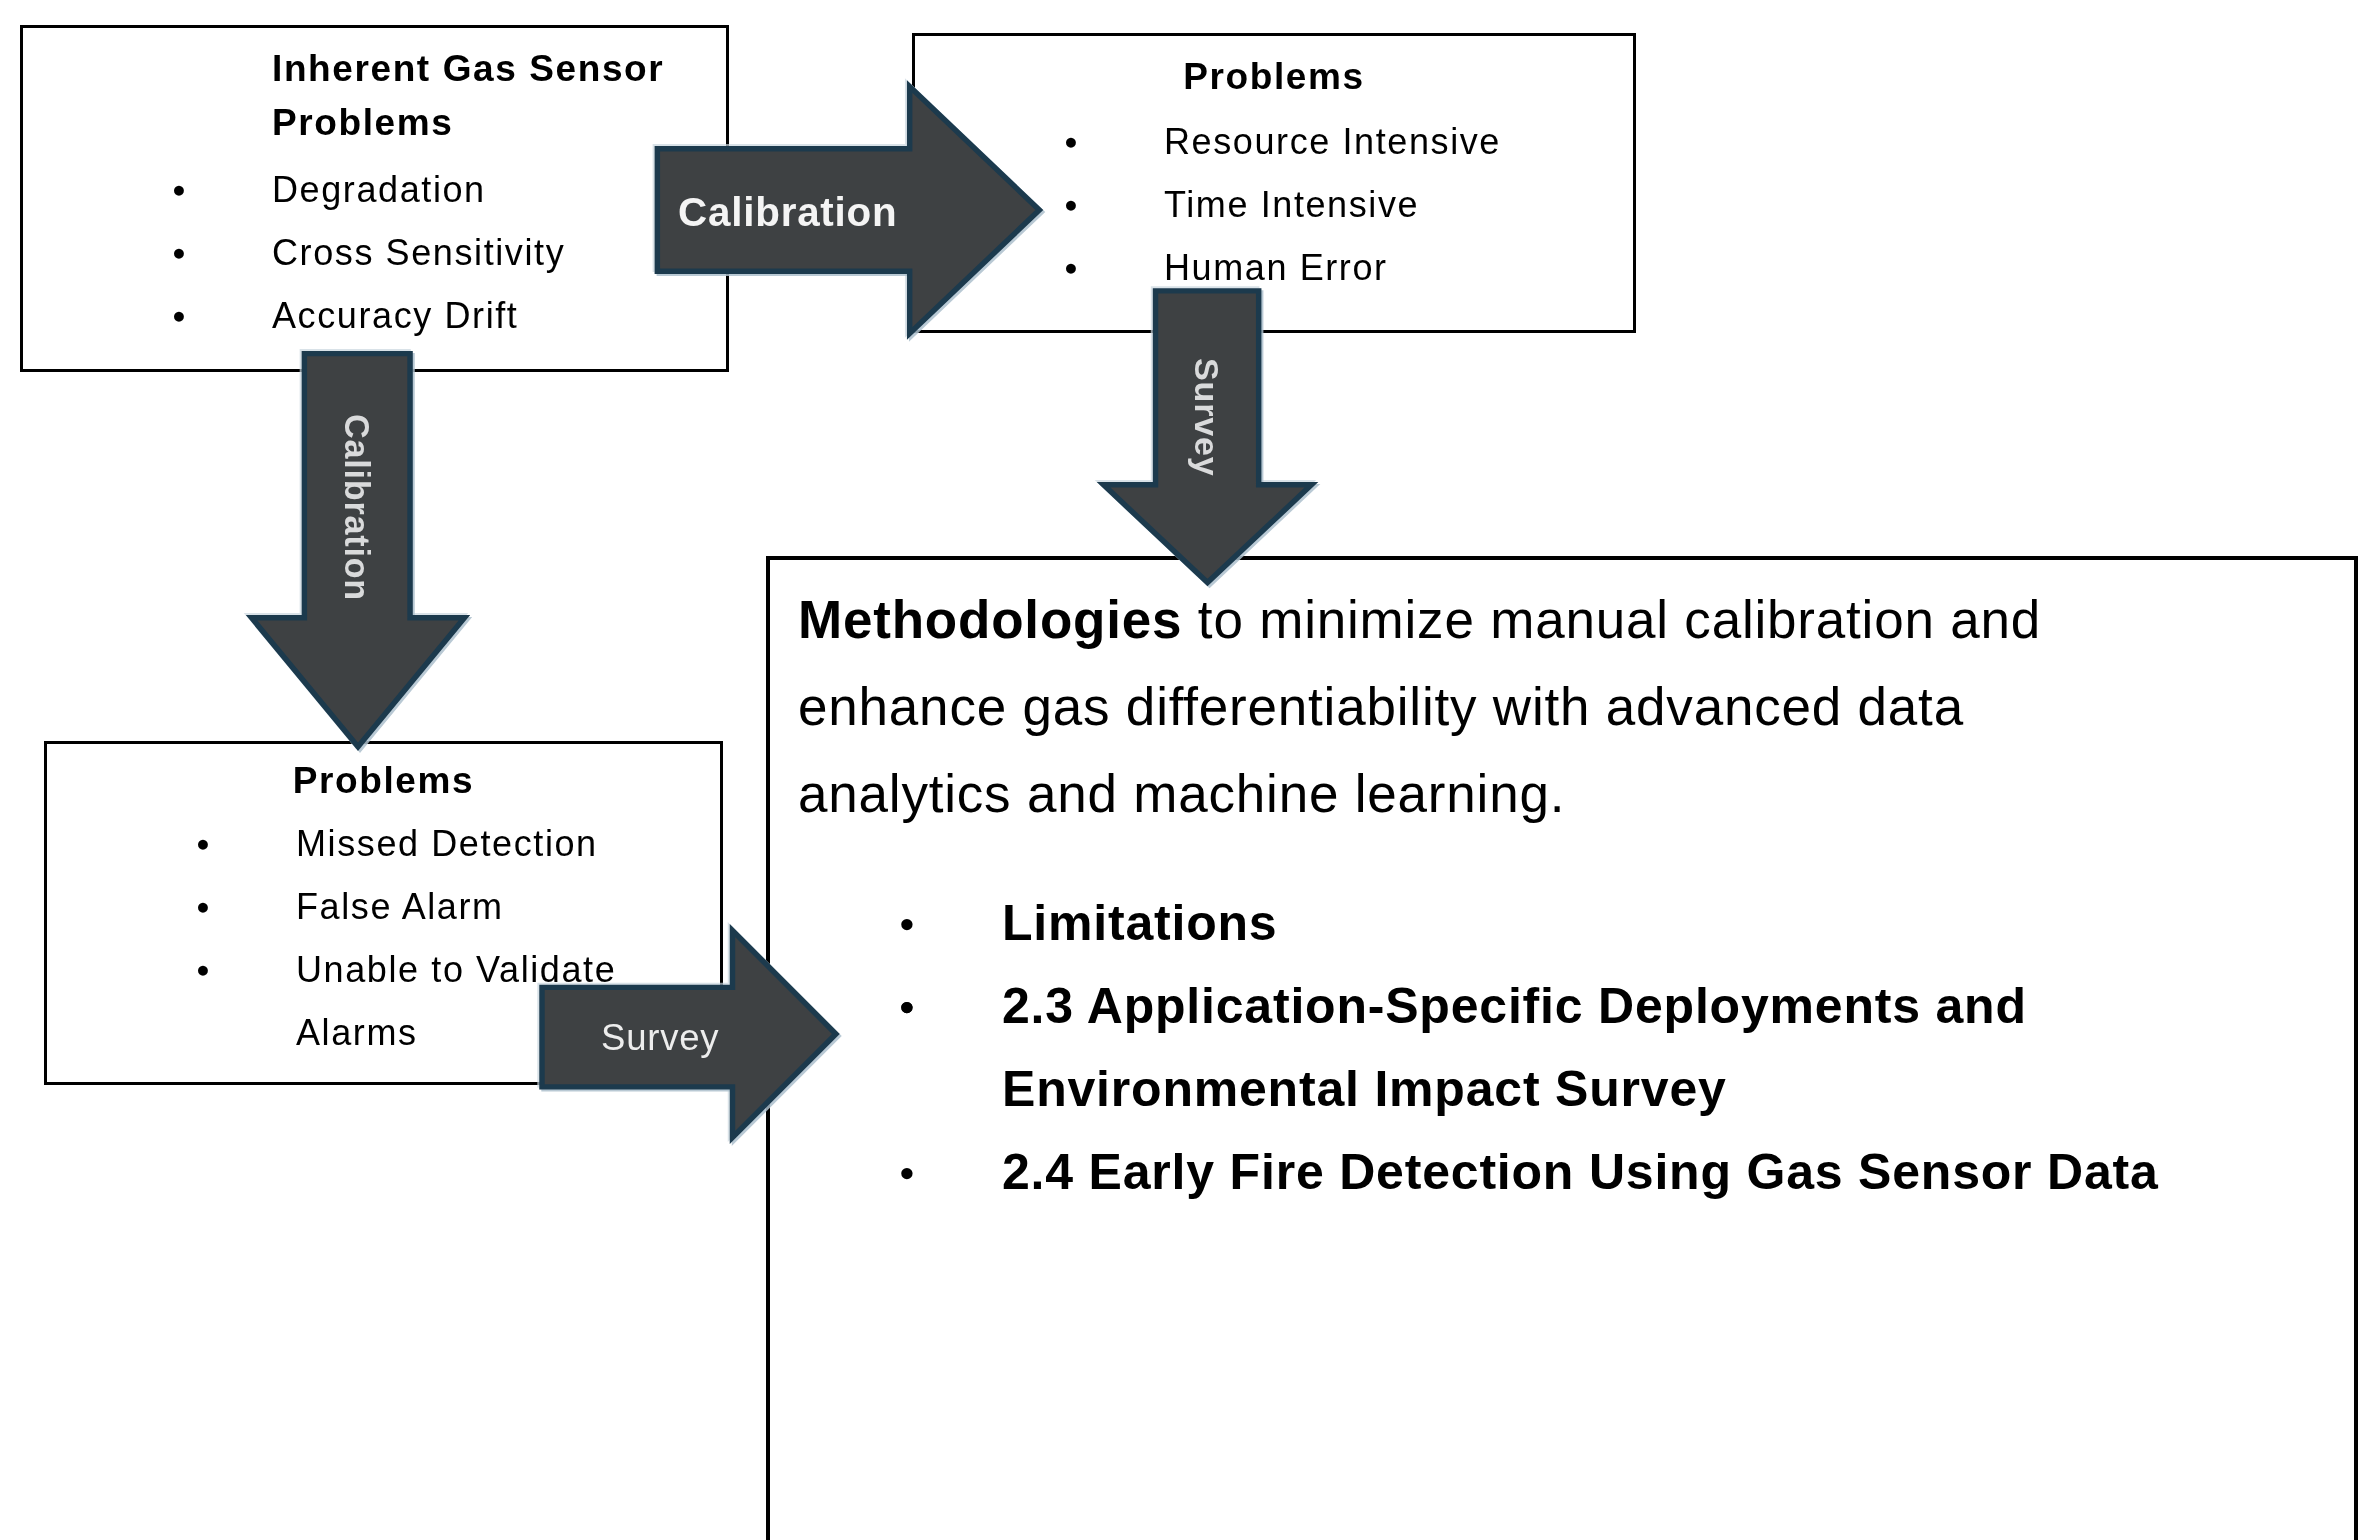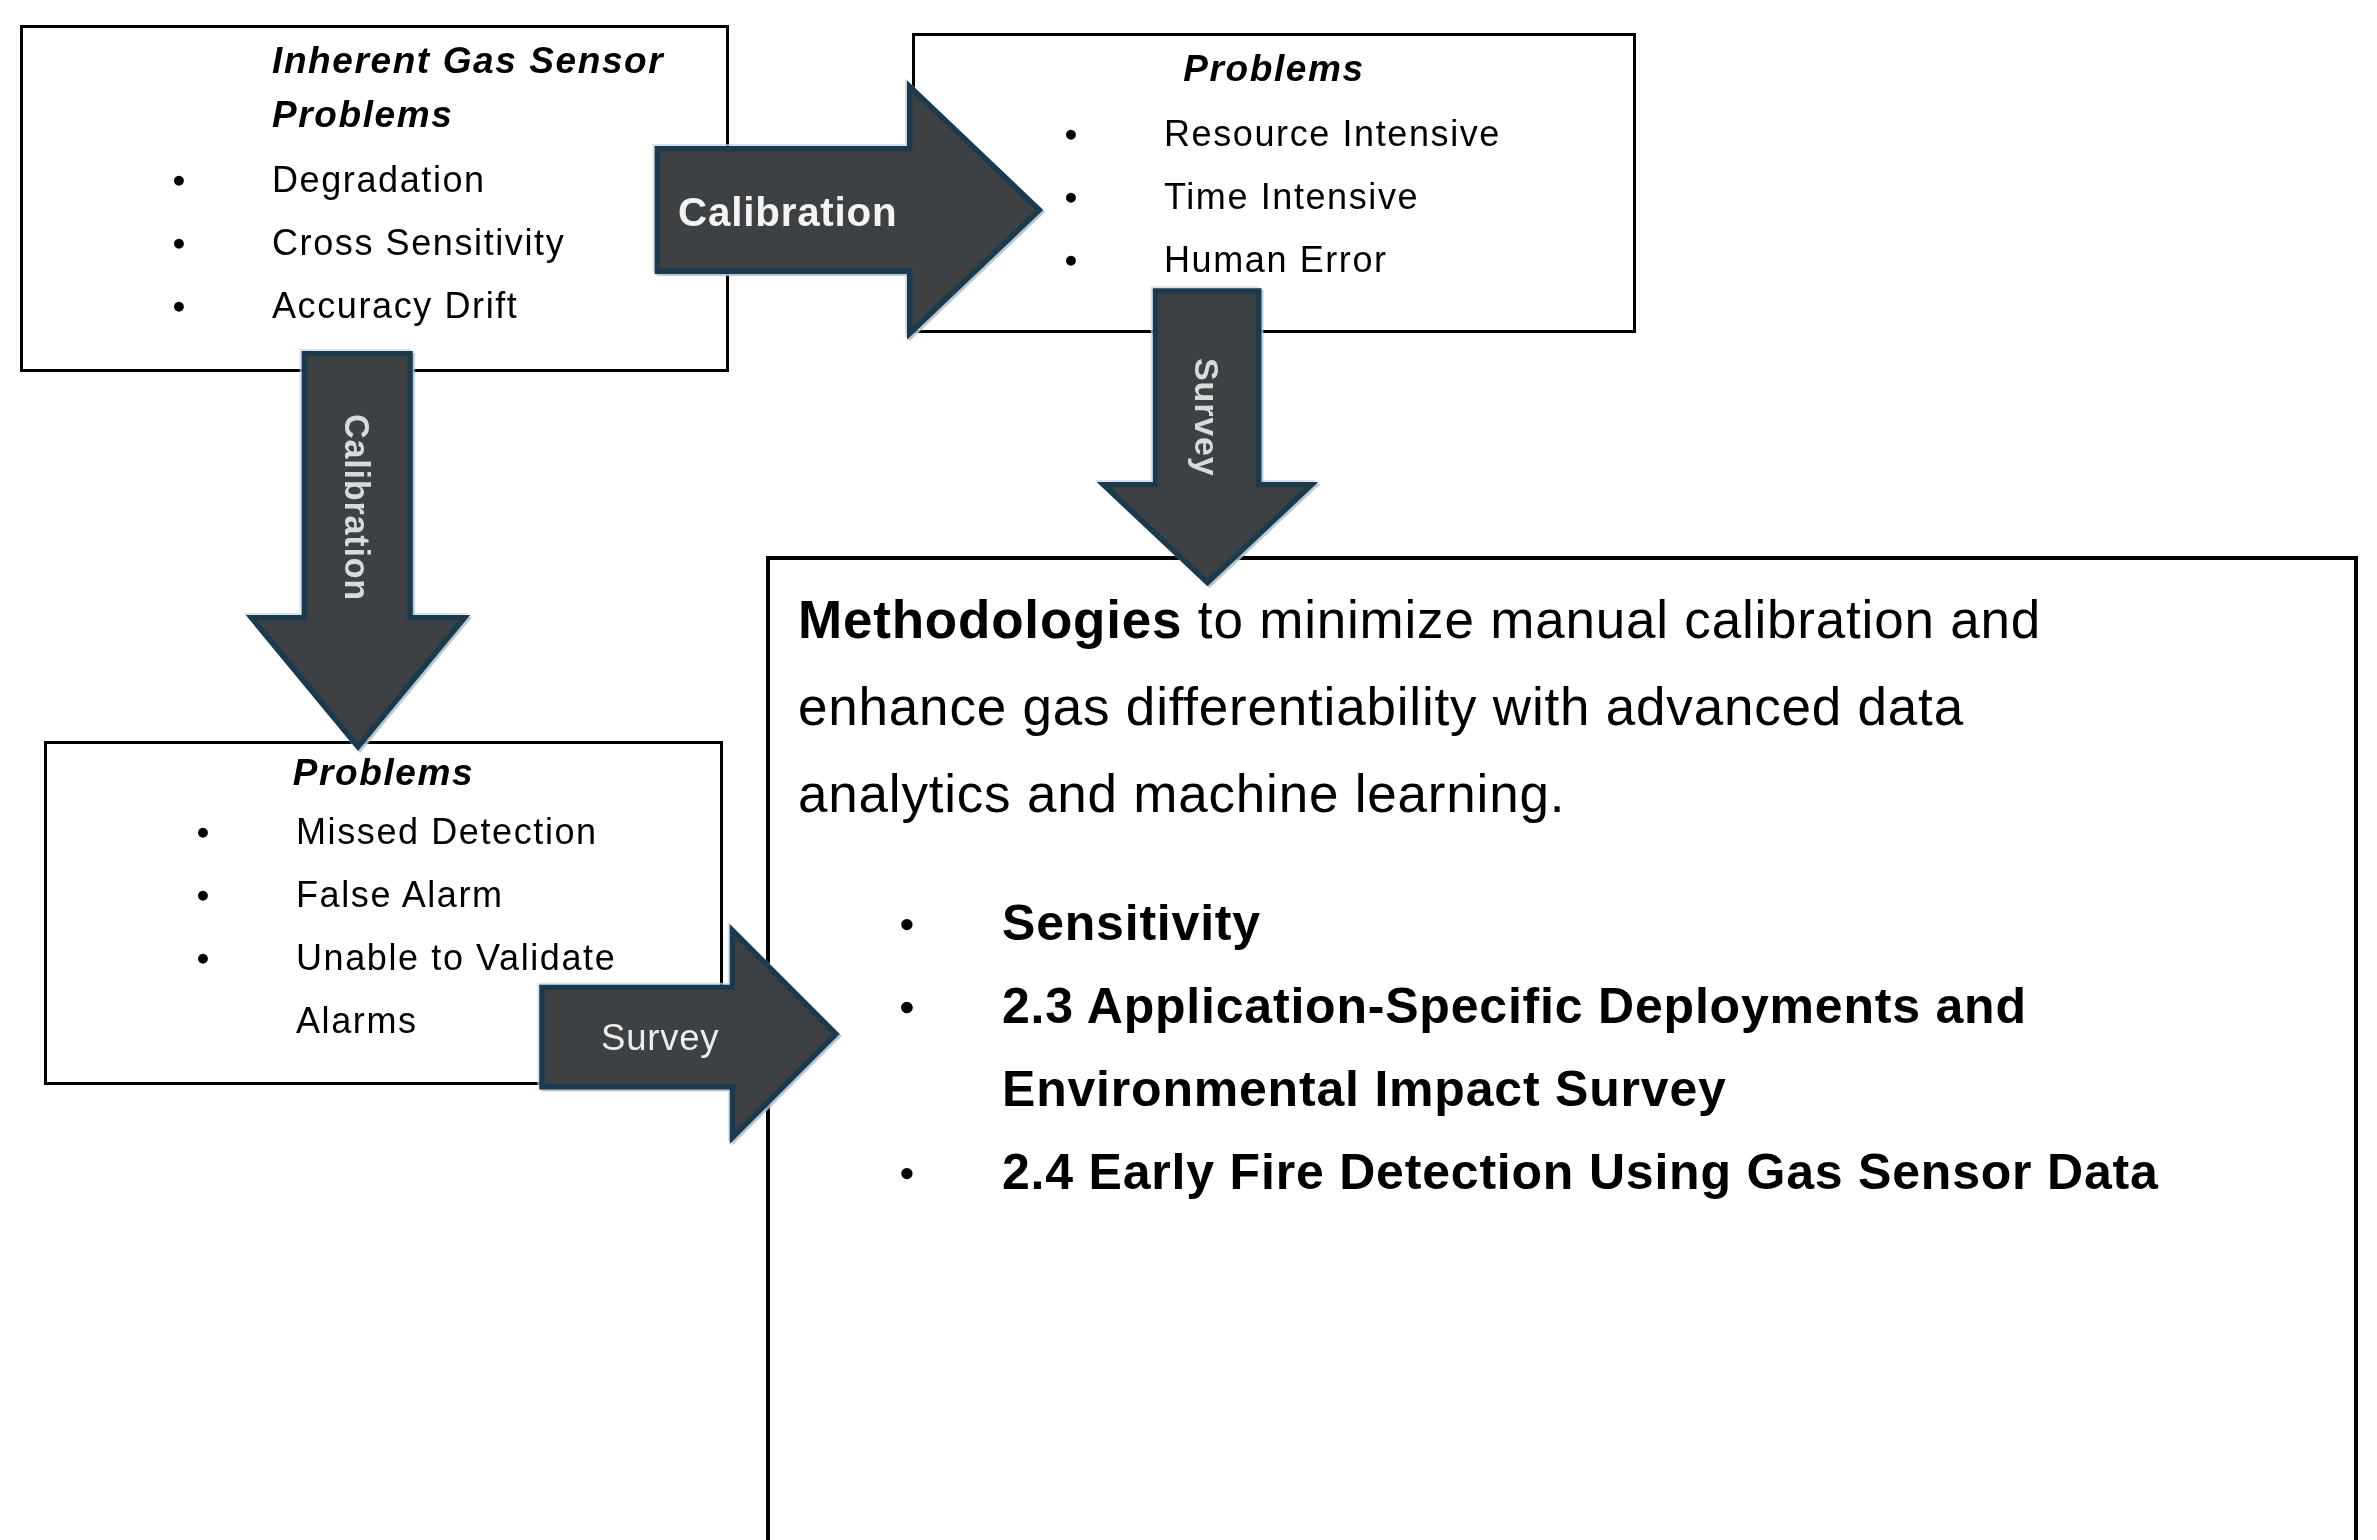--- a/index.html
+++ b/index.html
@@ -6,21 +6,21 @@
   body{font-family:"Liberation Sans","DejaVu Sans",sans-serif;color:var(--text,#000);}
   .canvas{position:relative;width:2377px;height:1540px;background:#ffffff;overflow:hidden;}
 
   
   .box{position:absolute;background:#ffffff;border:3.9px solid var(--box-border,#000);box-sizing:border-box;z-index:1;}
   #boxA{left:20px;top:25px;width:709px;height:347px;padding-top:6.2px;}
   #boxB{left:912px;top:33px;width:724px;height:300px;padding-top:9.3px;}
   #boxC{left:44px;top:741px;width:679px;height:344px;padding-top:4.7px;}
   #boxD{left:766px;top:556px;width:1592px;height:1232px;border-width:4.7px;padding:15.5px 22px 0 28px;}
 
-  .title{margin:0;font-weight:bold;font-size:37px;letter-spacing:1.6px;line-height:53px;font-style:italic;}
+  .title{margin:8px;font-weight:bold;font-size:37px;letter-spacing:1.6px;line-height:53px;}
   .title .tline{display:block;}
   #boxA .title{margin-left:249px;text-align:left;line-height:54px;}
   #boxB .title,#boxC .title{text-align:center;line-height:47px;}
 
   .blist{list-style:none;margin:0;padding:0;}
   #boxA .blist{margin-top:6.2px;}
   #boxB .blist{margin-top:9.3px;}
   #boxC .blist{margin-top:4.7px;}
   .sbox li{position:relative;padding-left:249px;font-size:36px;line-height:63px;letter-spacing:1.6px;}
   .sbox .bullet{position:absolute;left:149px;top:0;font-size:23px;line-height:63px;}
@@ -120,21 +120,21 @@
   <section class="box" id="boxD">
     <p class="intro">
       <span class="p-line"><span class="b">Methodologies</span><span> to minimize manual calibration and</span></span>
       <span class="p-line">enhance gas differentiability with advanced data</span>
       <span class="p-line">analytics and machine learning.</span>
     </p>
     <ul class="blist">
       <li>
         <span class="bullet">●</span>
         <span class="li-text">
-          <span class="line">Sensitivity</span>
+          <span class="line">Limitations</span>
         </span>
       </li>
       <li>
         <span class="bullet">●</span>
       </li>
       <li>
         <span class="bullet">●</span>
         <span class="li-text">
           <span class="line">2.3 Application-Specific Deployments and</span>
           <span class="line">Environmental Impact Survey</span>

